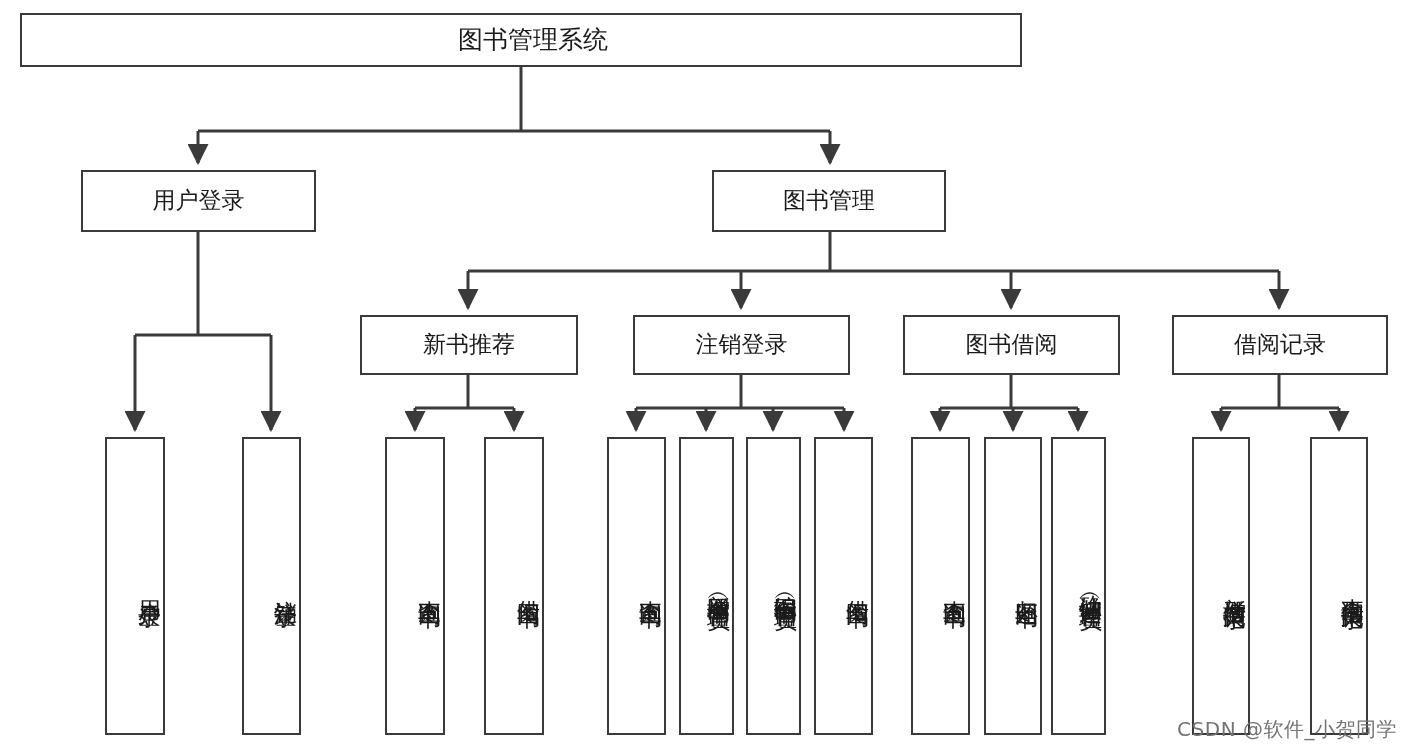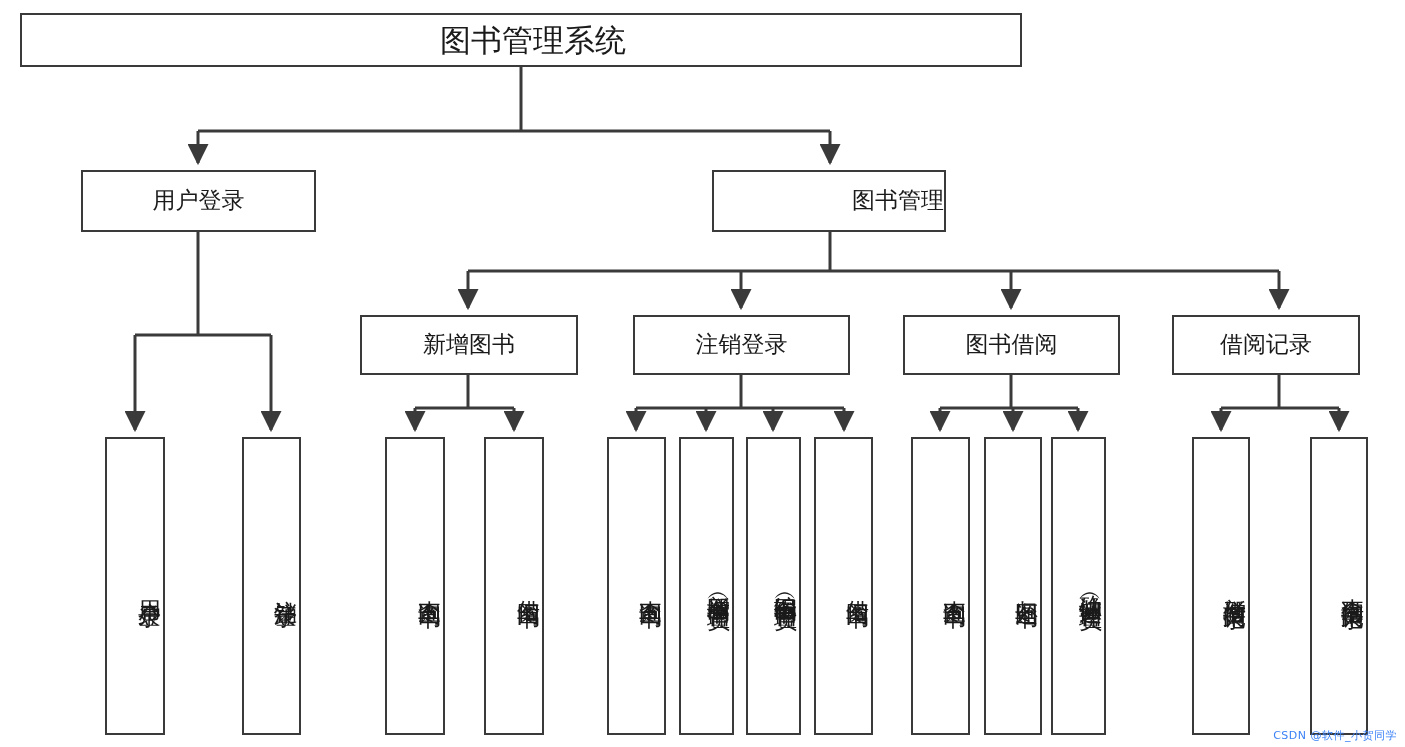--- a/index.html
+++ b/index.html
@@ -33,21 +33,21 @@
     background: #ffffff;
     border: 2px solid #3a3a3a;
     display: flex;
     align-items: center;
     justify-content: center;
     color: #1a1a1a;
     line-height: 1.18;
     text-align: center;
   }
   .node.root {
-    font-size: 31px;
+    font-size: 25px;
     padding-left: 24px;
   }
   .node.branch {
     font-size: 23px;
   }
   .node.leaf {
     font-size: 23px;
     writing-mode: vertical-rl;
     text-orientation: upright;
     letter-spacing: 2px;
@@ -57,22 +57,22 @@
   }
   .leaf-label {
     writing-mode: vertical-rl;
     text-orientation: upright;
     white-space: nowrap;
   }
   #watermark {
     position: absolute;
     right: 8px;
     bottom: 4px;
-    font-size: 11px;
-    color: #3b82f6;
+    font-size: 20px;
+    color: #737373;
     white-space: nowrap;
     letter-spacing: 0.5px;
   }
 </style>
 </head>
 <body>
 
 <div id="canvas">
 
   <svg id="wires" viewBox="0 0 1405 747" xmlns="http://www.w3.org/2000/svg">
@@ -125,33 +125,33 @@
     </g>
   </svg>
 
   <div id="nodes">
       <div class="node root" style="left: 20px; top: 13px; width: 1002px; height: 54px;">
         <span>图书管理系统</span>
       </div>
       <div class="node branch" style="left: 81px; top: 170px; width: 235px; height: 62px;">
         <span>用户登录</span>
       </div>
-      <div class="node branch" style="left: 712px; top: 170px; width: 234px; height: 62px; justify-content: flex-end;">
+      <div class="node branch" style="left: 712px; top: 170px; width: 234px; height: 62px;">
         <span>图书管理</span>
       </div>
       <div class="node branch" style="left: 360px; top: 315px; width: 218px; height: 60px;">
-        <span>新增图书</span>
+        <span>新书推荐</span>
       </div>
       <div class="node branch" style="left: 633px; top: 315px; width: 217px; height: 60px;">
         <span>注销登录</span>
       </div>
       <div class="node branch" style="left: 903px; top: 315px; width: 217px; height: 60px;">
         <span>图书借阅</span>
       </div>
-      <div class="node branch" style="left: 1172px; top: 315px; width: 188px; height: 60px;">
+      <div class="node branch" style="left: 1172px; top: 315px; width: 216px; height: 60px;">
         <span>借阅记录</span>
       </div>
       <div class="node leaf" style="left: 105px; top: 437px; width: 60px; height: 298px;">
         <span class="leaf-label">用户登录</span>
       </div>
       <div class="node leaf" style="left: 242px; top: 437px; width: 59px; height: 298px;">
         <span class="leaf-label">注销登录</span>
       </div>
       <div class="node leaf" style="left: 385px; top: 437px; width: 60px; height: 298px;">
         <span class="leaf-label">查询图书</span>

